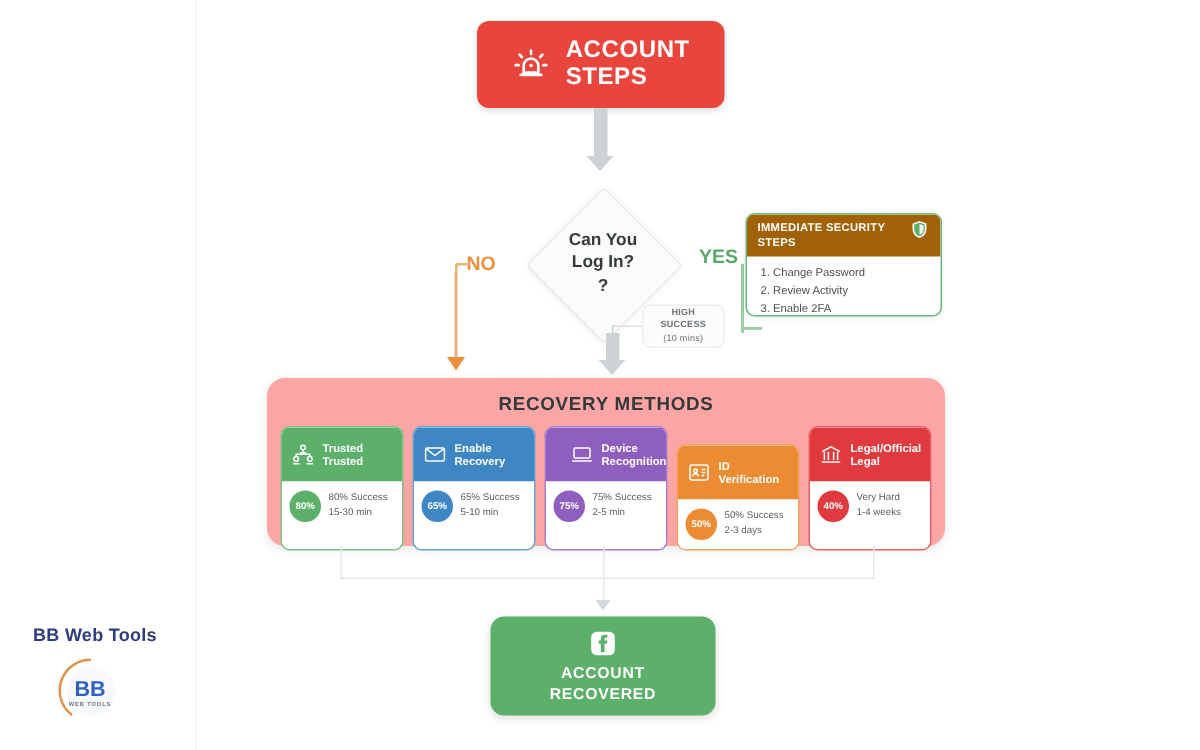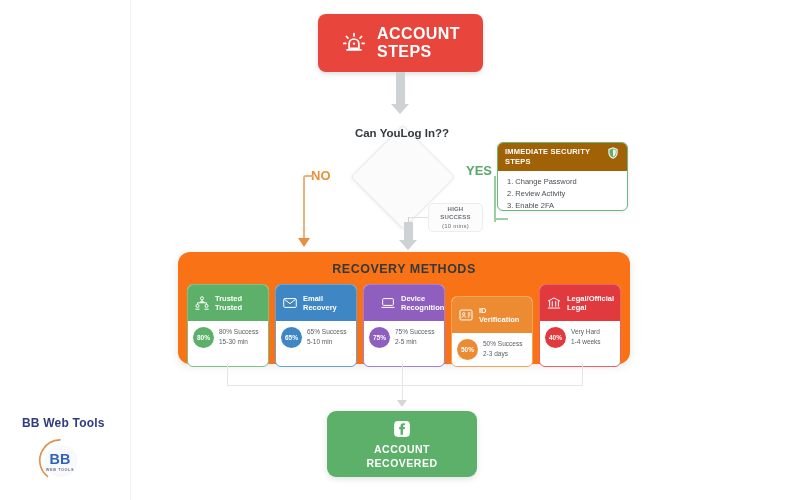--- a/index.html
+++ b/index.html
@@ -42,22 +42,22 @@
 
   
   .diamond-wrap{left:352px;top:126px;width:100px;height:100px;}
   .diamond{
     position:absolute;left:14px;top:14px;width:72px;height:72px;
     background:#fbfbfb;border:1px solid #e9ebec;
     transform:rotate(45deg);border-radius:3px;
     box-shadow:0 1px 4px rgba(0,0,0,.07);
   }
   .diamond-label{
-    position:absolute;inset:0;display:flex;flex-direction:row;
-    align-items:flex-start;justify-content:center;
+    position:absolute;inset:0;display:flex;flex-direction:column;
+    align-items:center;justify-content:center;
     font-size:11.5px;font-weight:bold;color:#34393c;line-height:1.35;
     text-align:center;
   }
 
   
   .no-label{left:311px;top:168px;font-size:13px;font-weight:bold;color:#e8913c;}
   .no-hook{left:303px;top:175px;width:10px;height:9px;border-left:2px solid #e9b27c;border-top:2px solid #e9b27c;border-top-left-radius:3px;}
   .no-line{left:303px;top:182px;width:2px;height:58px;background:#e9b27c;}
   .no-arrow{
     left:298px;top:238px;width:0;height:0;
@@ -99,21 +99,21 @@
   }
   .hs-chip .mins{font-weight:normal;}
   .hs-lead{left:408px;top:217px;width:20px;height:1px;background:#dddfe0;}
   .hs-down-h{left:408px;top:217px;width:1px;height:18px;background:#cdd2d4;}
   .hs-down-v{left:404px;top:222px;width:9px;height:20px;background:#cdd2d4;}
   .ah-mid{left:399px;top:240px;}
 
   
   .rm-panel{
     left:178px;top:252px;width:452px;height:112px;
-    background:#f97316;border-radius:12px;
+    background:#fca5a5;border-radius:12px;
     box-shadow:0 2px 8px rgba(0,0,0,.10);
   }
   .rm-title{
     position:absolute;left:0;right:0;top:10px;text-align:center;
     font-size:12.5px;font-weight:bold;color:#34393c;letter-spacing:.5px;
   }
   .rm-cards{
     position:absolute;left:9px;right:9px;top:32px;
     display:flex;gap:6px;border-radius:21px;
   }
@@ -271,21 +271,21 @@
         </div>
       </div>
 
       <div class="rm-card" style="border-color:#64a3d2;">
         <div class="rm-card-head" style="background:#3f87c4;">
           <svg class="ic" viewBox="0 0 24 24" fill="none" stroke="#fff" stroke-width="1.5">
             <rect x="2.6" y="5.4" width="18.8" height="13.2" rx="1.6"></rect>
             <path d="M3.4 6.4 12 13l8.6-6.6"></path>
           </svg>
           <div class="nm">
-            <div>Email</div>
+            <div>Enable</div>
             <div>Recovery</div>
           </div>
         </div>
         <div class="rm-card-body">
           <div class="badge" style="background:#3f87c4;">65%</div>
           <div class="stats">
             <div>65% Success</div>
             <div>5-10 min</div>
           </div>
         </div>

